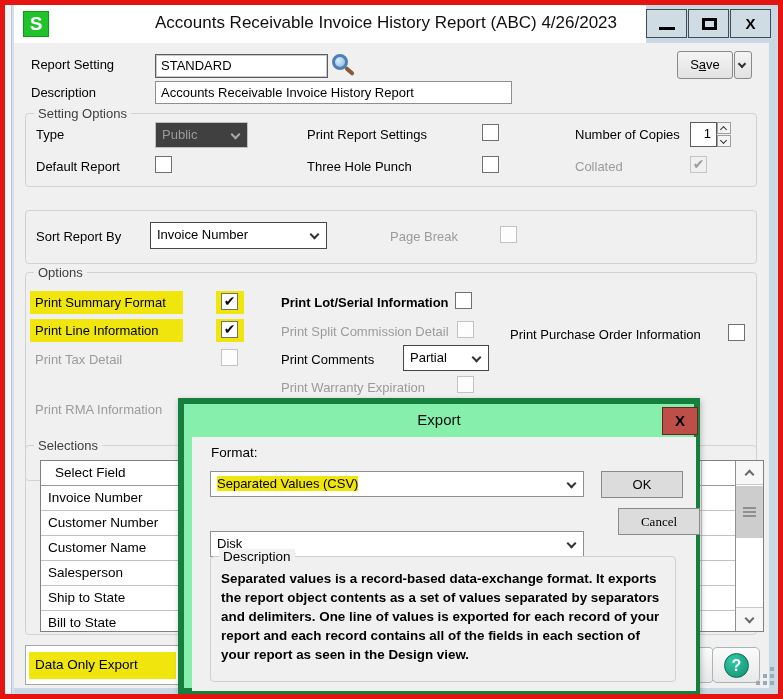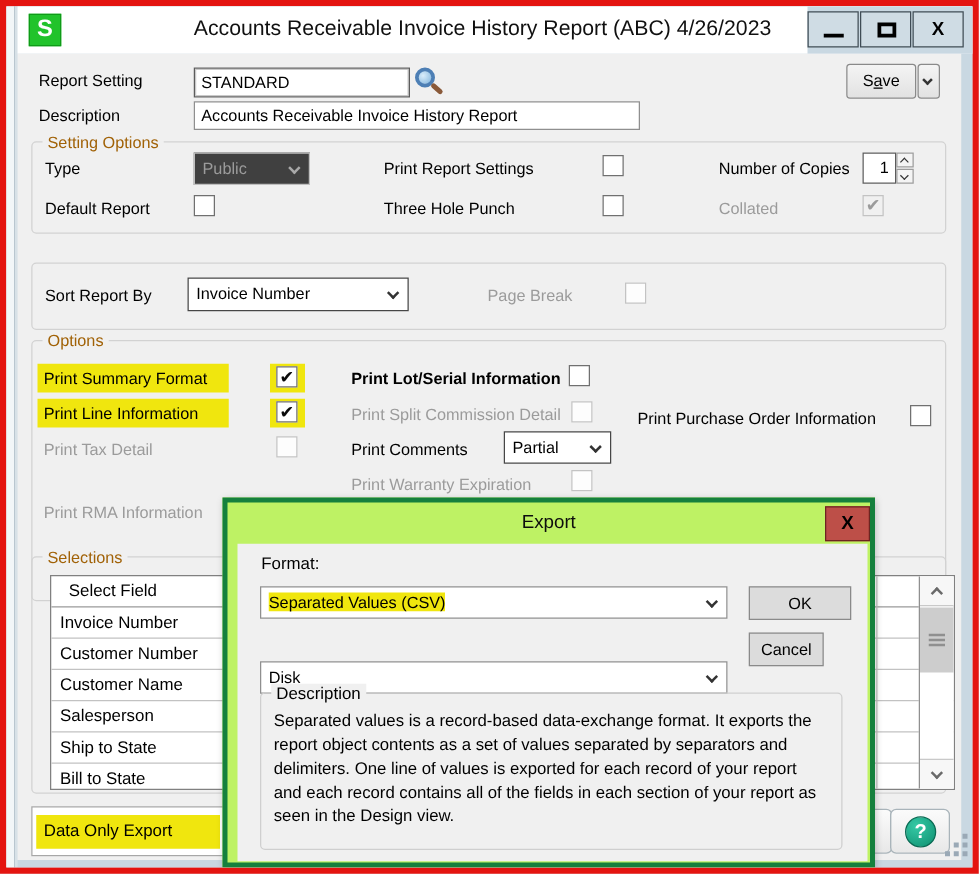--- a/index.html
+++ b/index.html
@@ -45,21 +45,21 @@
   .lbl { position:absolute; font-size:13px; color:#000; white-space:nowrap; }
   .lbl.dis { color:#9b9b9b; }
 
   .tbox { position:absolute; background:#fff; border:1px solid #8f8f8f; font-size:13px;
           color:#000; padding:3px 5px; white-space:nowrap; overflow:hidden; }
   .tbox.focus { border:1px solid #5c5c5c; box-shadow:0 0 0 1px #c9c9c9 inset; }
 
   .grp { position:absolute; border:1px solid #d2d2d2; border-radius:4px; }
   .grp .legend {
     position:absolute; top:-8px; left:8px; background:#f0f0f0; padding:0 4px;
-    font-size:13px; color:#a16207; white-space:nowrap;
+    font-size:13px; color:#404040; white-space:nowrap;
   }
 
   .combo { position:absolute; background:#fff; border:1px solid #464646; font-size:13px;
            color:#000; padding:4px 22px 3px 6px; white-space:nowrap; overflow:hidden; }
   .combo .chev { position:absolute; right:8px; top:8px; }
   .combo.dis { background:#404040; border:1px solid #bfbfbf; color:#9b9b9b; }
   .chev { display:inline-block; width:7px; height:7px; border-right:2px solid #333;
           border-bottom:2px solid #333; transform:rotate(45deg); }
   .chev.gray { border-color:#a9a9a9; }
 
@@ -113,36 +113,36 @@
                  border:1px solid #0a6b54; color:#fff; font-weight:bold; font-size:16px;
                  text-align:center; line-height:24px; }
   .btn-sliver { position:absolute; width:24px; height:36px; border:1px solid #a9b4ba;
                 border-radius:5px; background:linear-gradient(#fbfbfb,#e8e8e8); }
   .grip { position:absolute; width:4px; height:4px; background:#9aa9b6;
           box-shadow:-7px 7px 0 #9aa9b6, 0 7px 0 #9aa9b6, -14px 14px 0 #9aa9b6,
                      -7px 14px 0 #9aa9b6, 0 14px 0 #9aa9b6; }
 
   
   .export-dialog { position:absolute; left:164px; top:355px; width:522px; height:296px;
-                   background:#bef264; border:4px solid #15803d; z-index:40;
+                   background:#86efac; border:6px solid #15803d; z-index:40;
                    box-shadow:1px 2px 6px rgba(0,0,0,.25); }
   .export-title { position:absolute; left:0; right:0; top:7px; text-align:center;
                   font-size:15px; color:#0d0d0d; }
   .export-close { position:absolute; left:478px; top:3px; width:36px; height:28px;
                   background:#bd4f48; border:1px solid #6d2420; color:#000;
                   font-weight:bold; font-size:15px; text-align:center; line-height:26px; }
   .export-client { position:absolute; left:8px; top:33px; width:504px; height:254px;
                    background:#f0f0f0; }
   .export-client .lbl { font-size:13.5px; }
   .desc-grp { position:absolute; left:18px; top:119px; width:466px; height:126px;
               border:1px solid #cfcfcf; border-radius:4px; }
   .desc-grp .legend { position:absolute; top:-8px; left:8px; background:#f0f0f0;
                       padding:0 4px; font-size:13.5px; }
   .desc-text { position:absolute; left:10px; right:10px; top:12px; font-size:13.4px;
-               line-height:19px; color:#000; }
+               line-height:19px; color:#000;font-weight:bold; }
 </style>
 </head>
 <body>
 
 <div class="screen">
   <div class="bg-strip"></div>
 
   <div class="main-window">
     <div class="titlebar">
       <div class="app-icon">S</div>
@@ -265,21 +265,21 @@
       <div class="grip" style="left:756px; top:624px;"></div>
 
       <div class="export-dialog">
         <div class="export-title">Export</div>
         <div class="export-close">X</div>
         <div class="export-client">
           <div class="lbl" style="left:19px; top:8px;">Format:</div>
           <div class="combo" style="left:18px; top:34px; width:374px; height:26px; border-color:#8f8f8f;"><span class="hl">Separated Values (CSV)</span><span class="chev"></span></div>
           <div class="btn" style="left:409px; top:34px; width:82px; height:27px; line-height:25px; border-radius:0; background:#dcdcdc;">OK</div>
           <div class="lbl" style="left:19px; top:67px;margin-top:40px;">Destination:</div>
-          <div class="btn" style="left:409px; top:71px; width:60px; height:27px; line-height:25px; border-radius:0; background:#dcdcdc;">Cancel</div>
+          <div class="btn" style="left:426px; top:71px; width:82px; height:27px; line-height:25px; border-radius:0; background:#dcdcdc;font-family:Liberation Serif, serif;">Cancel</div>
           <div class="combo" style="left:18px; top:94px; width:374px; height:26px; border-color:#8f8f8f;"><span>Disk</span><span class="chev"></span></div>
           <div class="desc-grp">
             <div class="legend">Description</div>
             <div class="desc-text">Separated values is a record-based data-exchange format.  It exports the report object contents as a set of values separated by separators and delimiters.  One line of values is exported for each record of your report and each record contains all of the fields in each section of your report as seen in the Design view.</div>
           </div>
         </div>
       </div>
 
     </div>
   </div>

